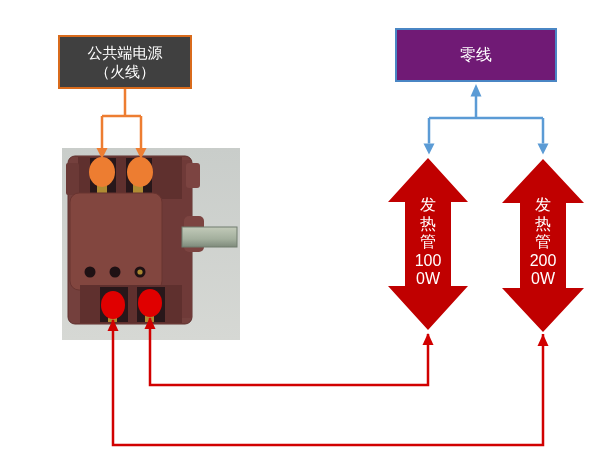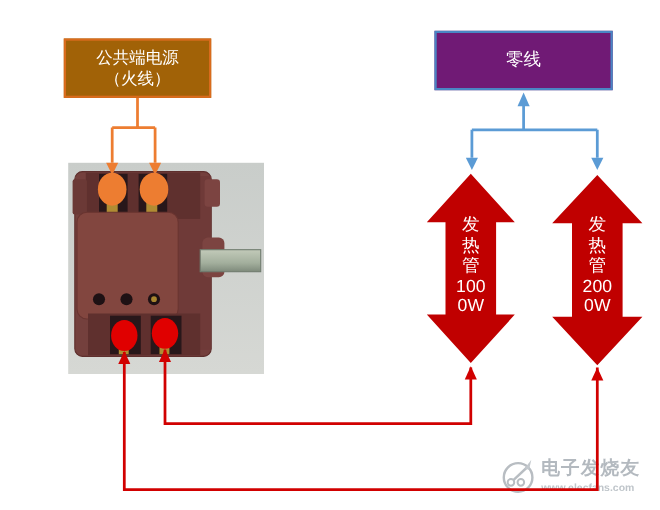--- a/index.html
+++ b/index.html
@@ -2,21 +2,21 @@
 <html><head>
 <meta charset="utf-8">
 <style>
   html,body{margin:0;padding:0;background:#fff;}
   .stage{position:relative;width:600px;height:464px;background:#fff;overflow:hidden;
          font-family:"Liberation Sans","DejaVu Sans",sans-serif;}
   .layer{position:absolute;left:0;top:0;}
   
   .node-box{position:absolute;display:flex;align-items:center;justify-content:center;
             color:#fff;text-align:center;white-space:pre-line;z-index:3;box-sizing:border-box;}
-  .live-box{left:58px;top:35px;width:134px;height:54px;background:#a16207;
+  .live-box{left:58px;top:35px;width:134px;height:54px;background:#404040;
             border:2px solid #D96B1C;font-size:15px;line-height:19px;}
   .neutral-box{left:395px;top:28px;width:162px;height:54px;background:#701a75;
                border:2px solid #4A86C4;font-size:16px;line-height:20px;}
   
   .heater-label{position:absolute;width:36px;color:#fff;font-size:16px;line-height:18.6px;
                 text-align:center;white-space:pre-line;z-index:3;}
   .heater-label.h1{left:410px;top:196px;}
   .heater-label.h2{left:525px;top:196px;}
   
   .watermark{position:absolute;left:455px;top:414px;z-index:1;display:flex;align-items:flex-start;}
@@ -25,33 +25,20 @@
             color:#b3b9bf;text-shadow:0 1px 0 rgba(255,255,255,.85);}
   .wm-url{display:block;font-size:9.5px;font-weight:bold;color:#bfc5ca;margin-top:1px;
           text-shadow:0 1px 0 rgba(255,255,255,.85);}
   svg{display:block;}
 </style>
 </head>
 <body>
 
 <div class="stage">
 
-  <div class="watermark">
-    <svg width="34" height="36" viewBox="0 0 34 36">
-      <circle cx="16" cy="20" r="13" fill="rgba(255,255,255,0.7)" stroke="#b8bdc2" stroke-width="2.2"></circle>
-      <path d="M10 24 L24 11" stroke="#b8bdc2" stroke-width="2.2" fill="none"></path>
-      <circle cx="9.5" cy="24.5" r="3" fill="#fff" stroke="#b8bdc2" stroke-width="1.8"></circle>
-      <circle cx="18.5" cy="24.5" r="3" fill="#fff" stroke="#b8bdc2" stroke-width="1.8"></circle>
-      <path d="M22 12 L28 4 L26 13 Z" fill="#c3c8cd"></path>
-    </svg>
-    <div class="wm-text">
-      <span class="wm-brand">电子发烧友</span>
-      <span class="wm-url">www.elecfans.com</span>
-    </div>
-  </div>
 
   <svg class="layer" width="600" height="464" viewBox="0 0 600 464" style="z-index:2">
     <defs>
       <linearGradient id="photoBg" x1="0" y1="0" x2="0" y2="1">
         <stop offset="0" stop-color="#c9cdca"></stop>
           <stop offset="1" stop-color="#d6d8d4"></stop>
       </linearGradient>
       <linearGradient id="metal" x1="0" y1="0" x2="0" y2="1">
         <stop offset="0" stop-color="#c2cab9"></stop>
           <stop offset="0.6" stop-color="#a3af9d"></stop>

